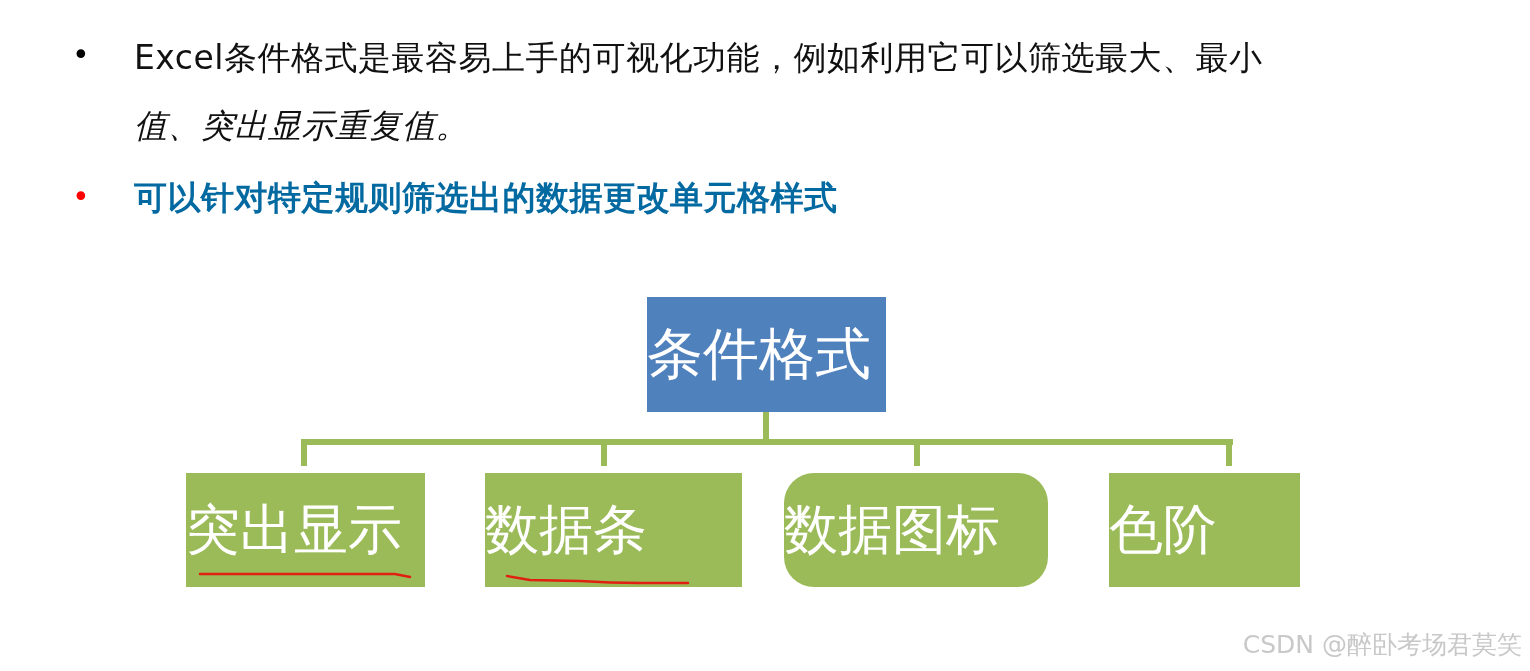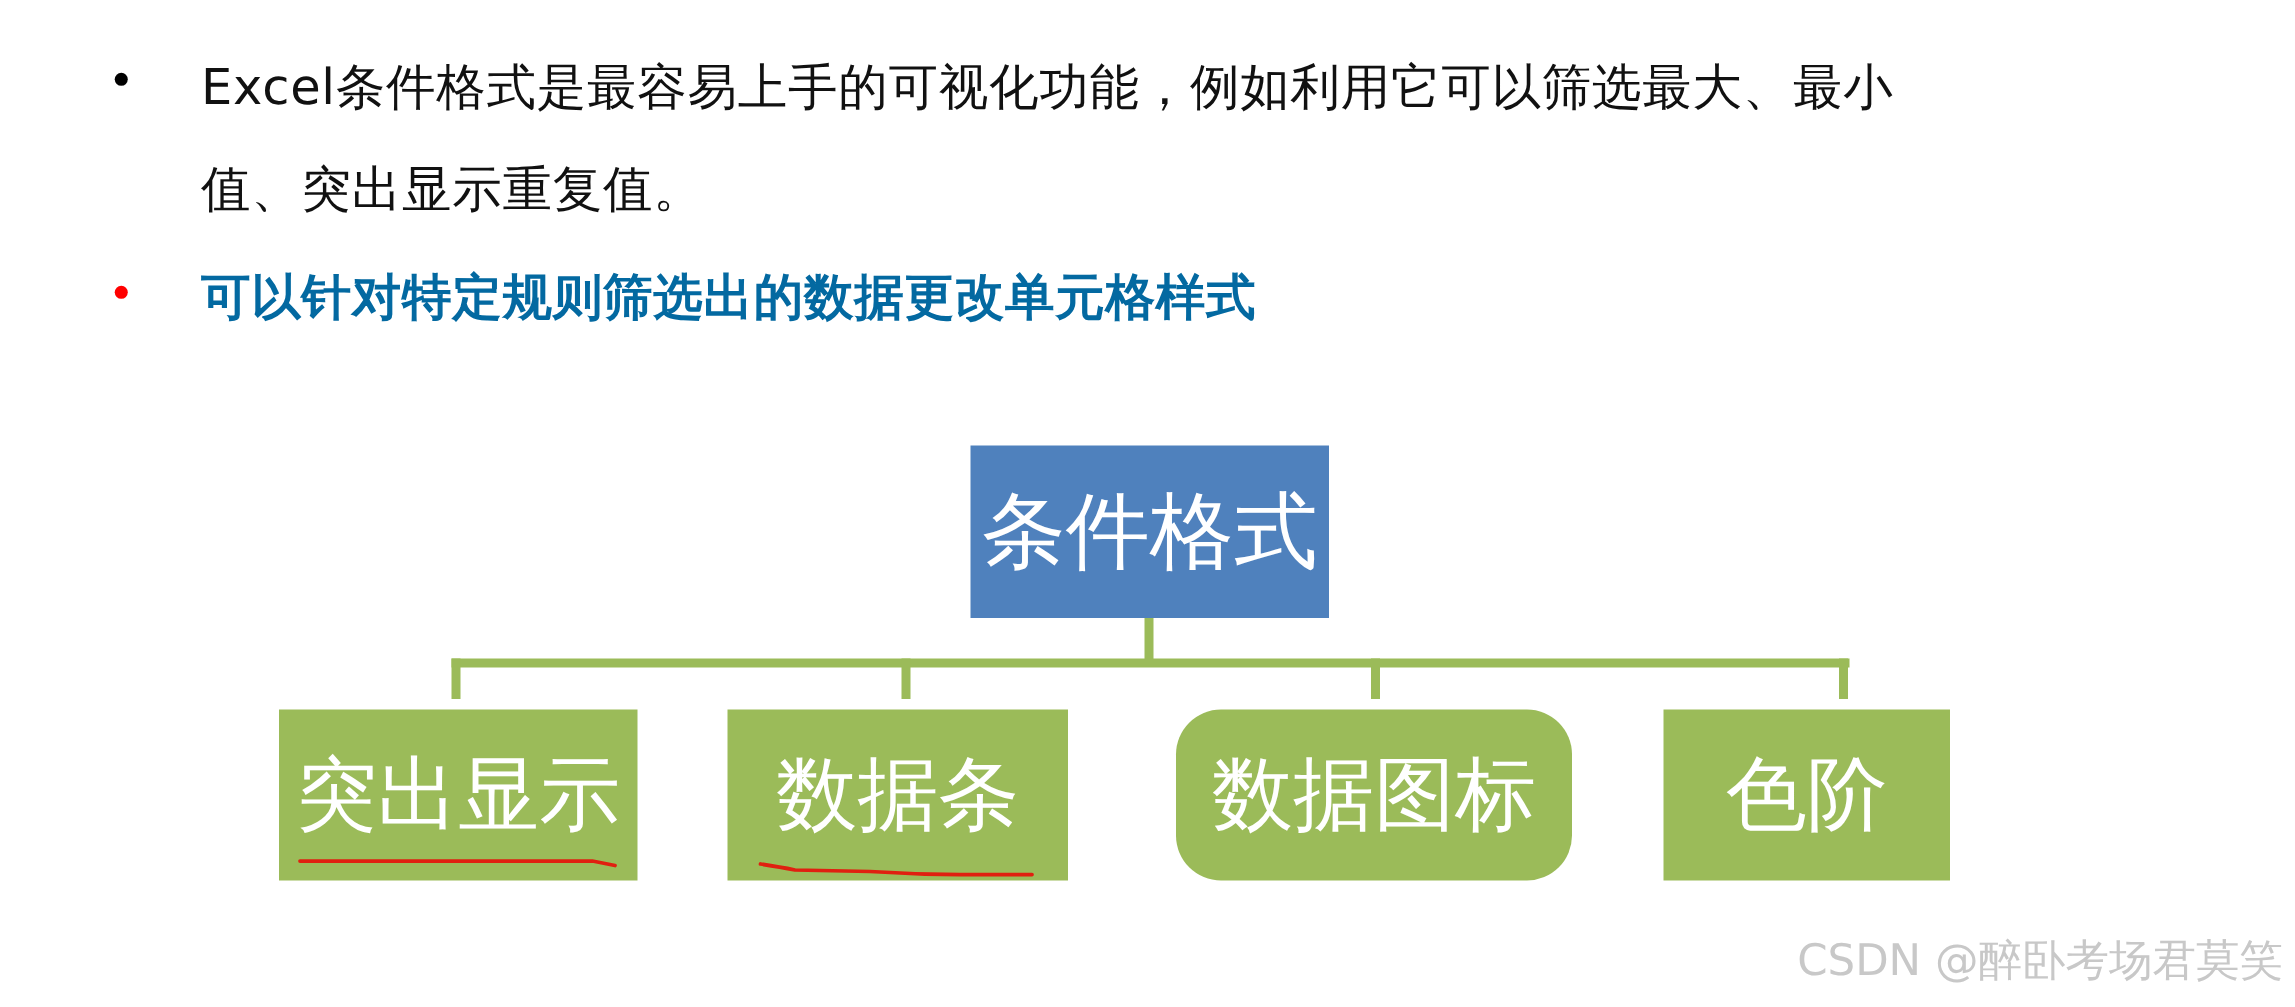--- a/index.html
+++ b/index.html
@@ -1,53 +1,53 @@
 <!DOCTYPE html>
 <html><head>
 <meta charset="utf-8">
 <style>
   html, body { margin:0; padding:0; background:#ffffff; }
   body { width:1530px; height:671px; position:relative; overflow:hidden;
          font-family: "DejaVu Sans", "Liberation Sans", sans-serif; }
   .bullet { position:absolute; left:72px; font-size:30px; line-height:1; }
   .line { position:absolute; left:134px; font-size:33px; color:#111; white-space:nowrap; letter-spacing:0.5px; }
   .red { color:#0369a1; font-weight:bold; }
-  .box { position:absolute; display:flex; align-items:center; justify-content:center; color:#fff; }
+  .box { position:absolute; display:flex; align-items:center; color:#fff; }
   .root { left:647px; top:297px; width:239px; height:115px; background:#4f81bd; font-size:56px; }
   .child { top:473px; height:114px; background:#9bbb59; font-size:54px; }
   .conn { position:absolute; background:#9bbb59; }
   .underline { position:absolute; }
-  .watermark { position:absolute; right:8px; bottom:10px; color:#c8c8c8; font-size:29px; }
+  .watermark { position:absolute; right:8px; bottom:10px; color:#c8c8c8; font-size:25px; }
 </style>
 </head>
 <body>
 
 <span class="bullet" style="top:40px;">•</span>
 <div class="line" style="top:36px;">Excel条件格式是最容易上手的可视化功能，例如利用它可以筛选最大、最小</div>
-<div class="line" style="top:104px;">值、突出显示重复值。</div>
+<div class="line" style="top:104px;font-style:italic;">值、突出显示重复值。</div>
 
 <span class="bullet" style="top:182px; color:#ff0000;">•</span>
 <div class="line red" style="top:176px;">可以针对特定规则筛选出的数据更改单元格样式</div>
 
 <div>
   <div class="box root">
     <span>条件格式</span>
   </div>
 
   <div class="conn" style="left:763px; top:412px; width:6px; height:31px;"></div>
   <div class="conn" style="left:301px; top:439px; width:932px; height:6px;"></div>
   <div class="conn" style="left:301px; top:439px; width:6px; height:27px;"></div>
   <div class="conn" style="left:601px; top:439px; width:6px; height:27px;"></div>
   <div class="conn" style="left:914px; top:439px; width:6px; height:27px;"></div>
   <div class="conn" style="left:1226px; top:439px; width:6px; height:27px;"></div>
 
   <div class="box child" style="left:186px; width:239px;">
     <span>突出显示</span>
   </div>
-  <div class="box child" style="left:485px; width:227px;">
+  <div class="box child" style="left:485px; width:257px;">
     <span>数据条</span>
   </div>
   <div class="box child" style="left:784px; width:264px;border-radius:30px;">
     <span>数据图标</span>
   </div>
   <div class="box child" style="left:1109px; width:191px;">
     <span>色阶</span>
   </div>
 
   <svg class="underline" style="left:0; top:0;" width="1530" height="671">

